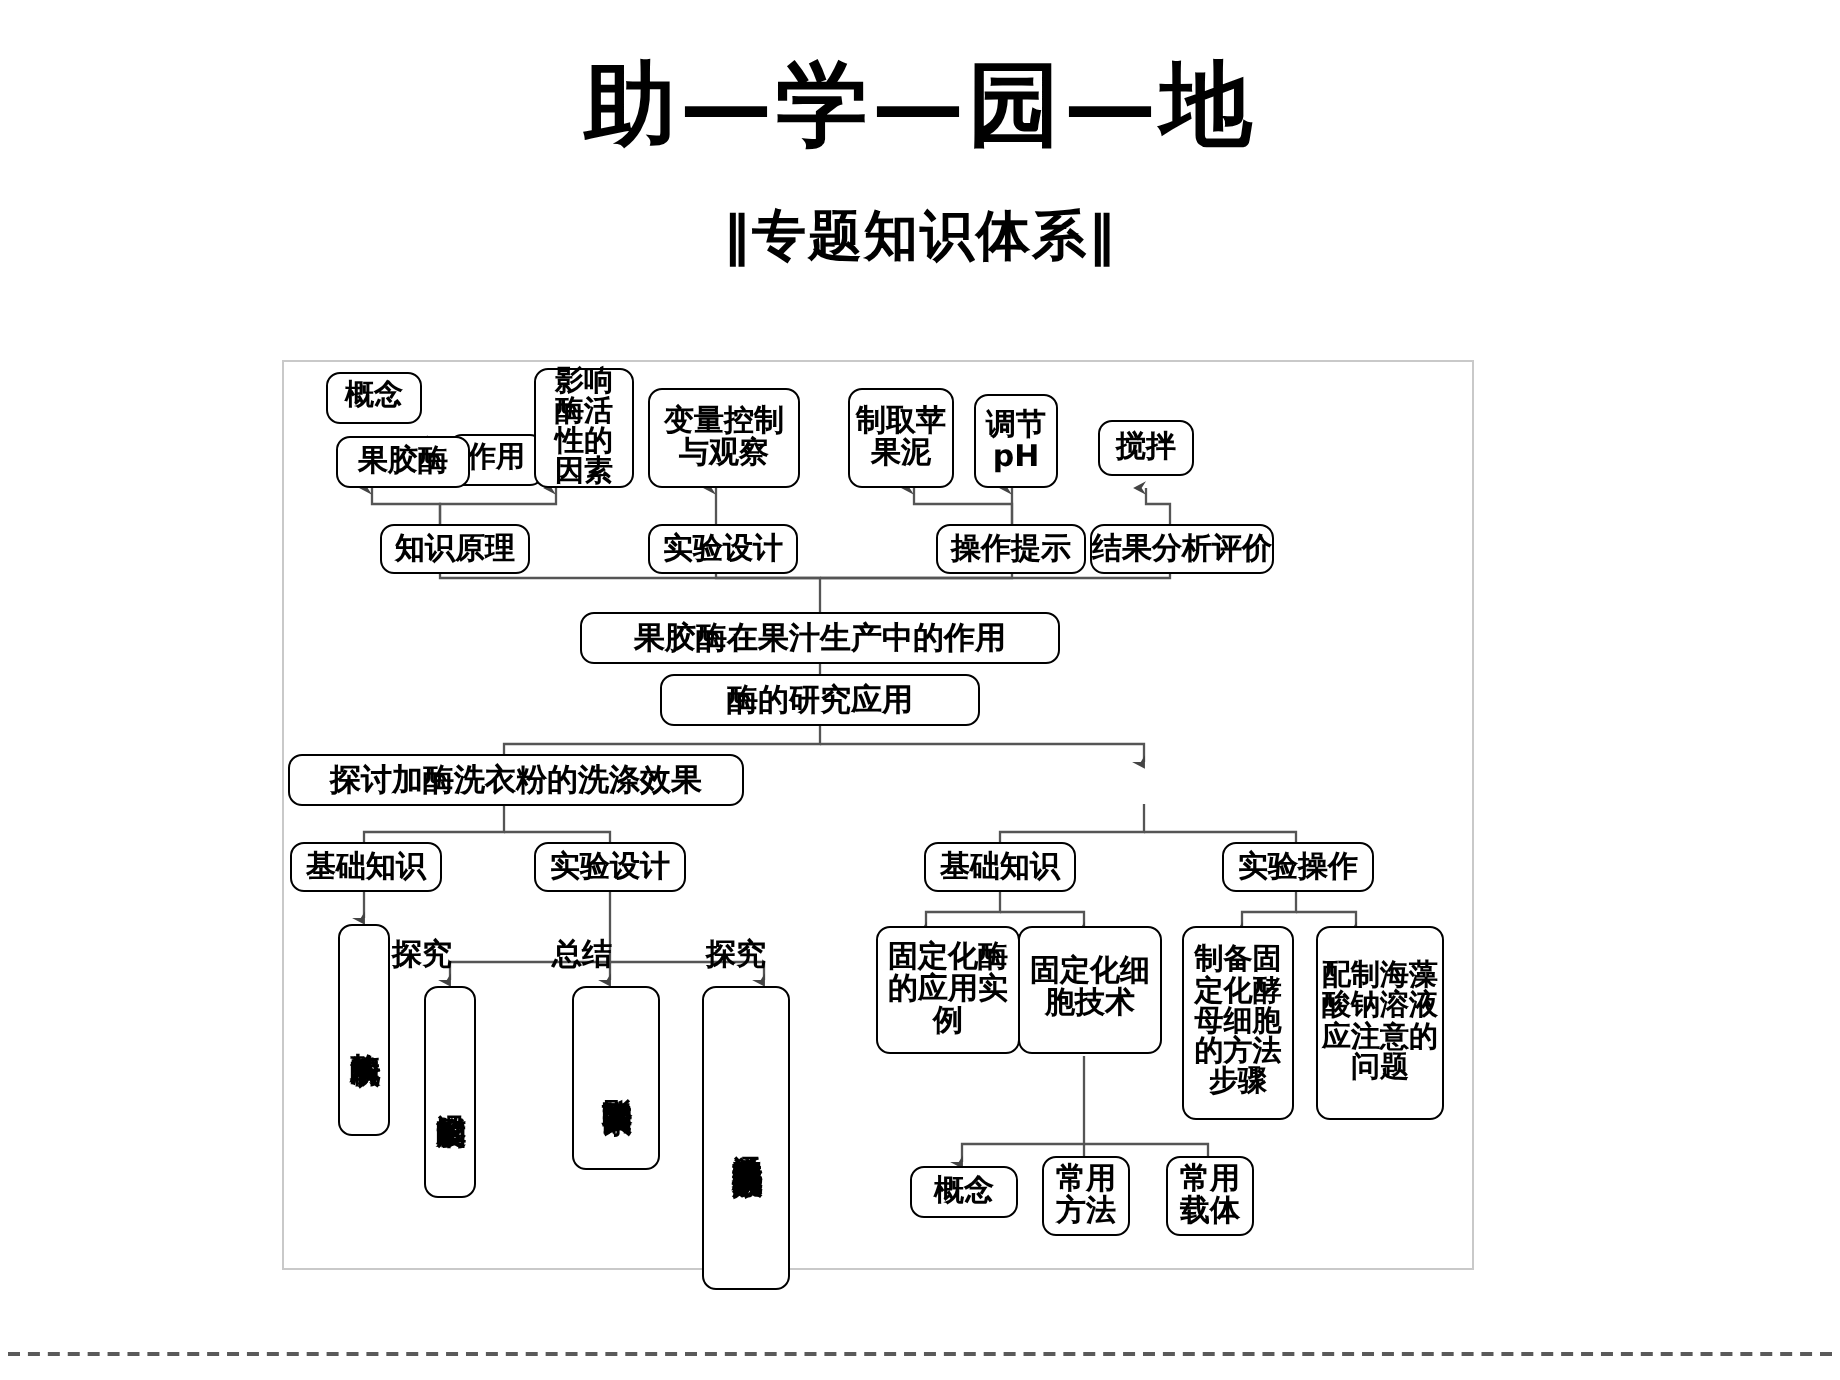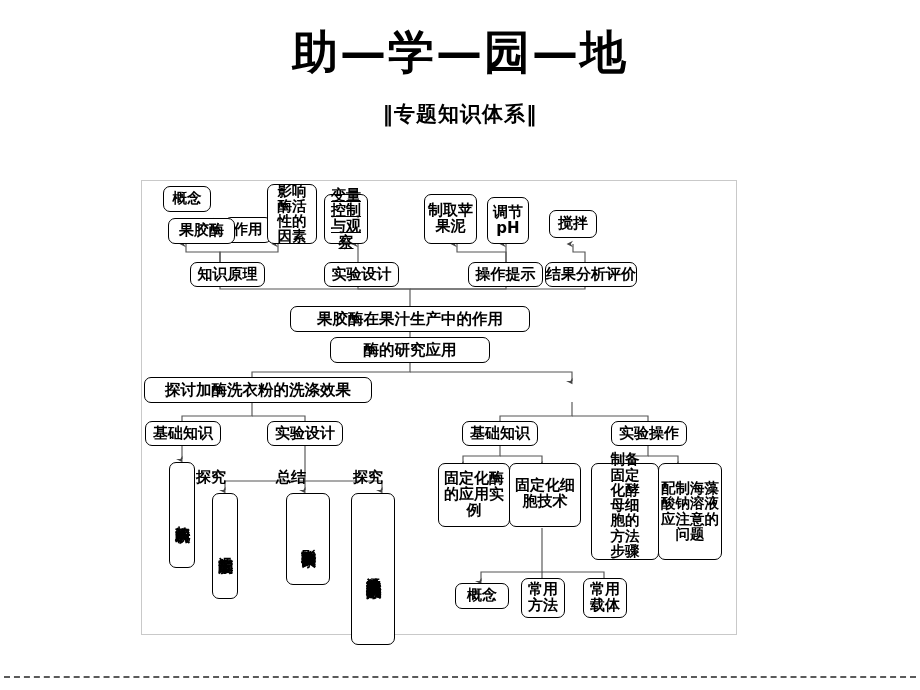--- a/index.html
+++ b/index.html
@@ -22,21 +22,21 @@
     font-weight:bold;
     font-size:46px;
     letter-spacing:2px;
     white-space:nowrap;
   }
   .sub-title{
     position:absolute;left:0;top:100px;width:920px;
     text-align:center;
     font-family:"DejaVu Sans","Liberation Sans",sans-serif;
     font-weight:bold;
-    font-size:21px;
+    font-size:27px;
     letter-spacing:1px;
     white-space:nowrap;
   }
 
   
   .frame{
     position:absolute;
     left:141px;top:180px;
     width:594px;height:453px;
     border:1px solid #c9c9c9;
@@ -177,21 +177,21 @@
   </svg>
 
   <div class="node n-sm" style="left:163px;top:186px;width:48px;height:26px;">概念</div>
 
   <div class="node n-sm" style="left:224px;top:186px;width:48px;height:26px;margin-top:31px;">作用</div>
 
   <div class="node n-sm" style="left:267px;top:184px;width:50px;height:60px;padding:0 3px;">
     <span>影响酶活性的因素</span>
   </div>
 
-  <div class="node n-md" style="left:324px;top:194px;width:44px;height:50px;padding:0 3px;text-decoration:underline;">
+  <div class="node n-md" style="left:324px;top:194px;width:76px;height:50px;padding:0 3px;">
     <span>变量控制与观察</span>
   </div>
 
   <div class="node n-md" style="left:424px;top:194px;width:53px;height:50px;padding:0 3px;">
     <span>制取苹果泥</span>
   </div>
 
   <div class="node n-md" style="left:487px;top:197px;width:42px;height:47px;padding:0 3px;white-space:pre-line;">
     <span>调节
 pH</span>
@@ -247,21 +247,21 @@
   </div>
 
   <div class="node n-md" style="left:427px;top:463px;width:72px;height:64px;padding:0 3px;margin-left:11px;">
     <span>固定化酶的应用实例</span>
   </div>
 
   <div class="node n-md" style="left:509px;top:463px;width:72px;height:64px;padding:0 3px;font-family:Liberation Mono, monospace;">
     <span>固定化细胞技术</span>
   </div>
 
-  <div class="node n-md" style="left:591px;top:463px;width:68px;height:97px;padding:0 16px;font-size:14.5px;align-items:flex-end;">
+  <div class="node n-md" style="left:591px;top:463px;width:56px;height:97px;padding:0 2px;font-size:14.5px;">
     <span>制备固定化酵母细胞的方法步骤</span>
   </div>
 
   <div class="node n-md" style="left:658px;top:463px;width:64px;height:97px;padding:0 2px;font-size:14.5px;">
     <span>配制海藻酸钠溶液应注意的问题</span>
   </div>
 
   <div class="node n-md" style="left:455px;top:583px;width:54px;height:26px;">概念</div>
 
   <div class="node n-md" style="left:521px;top:578px;width:44px;height:40px;padding:0 2px;">

